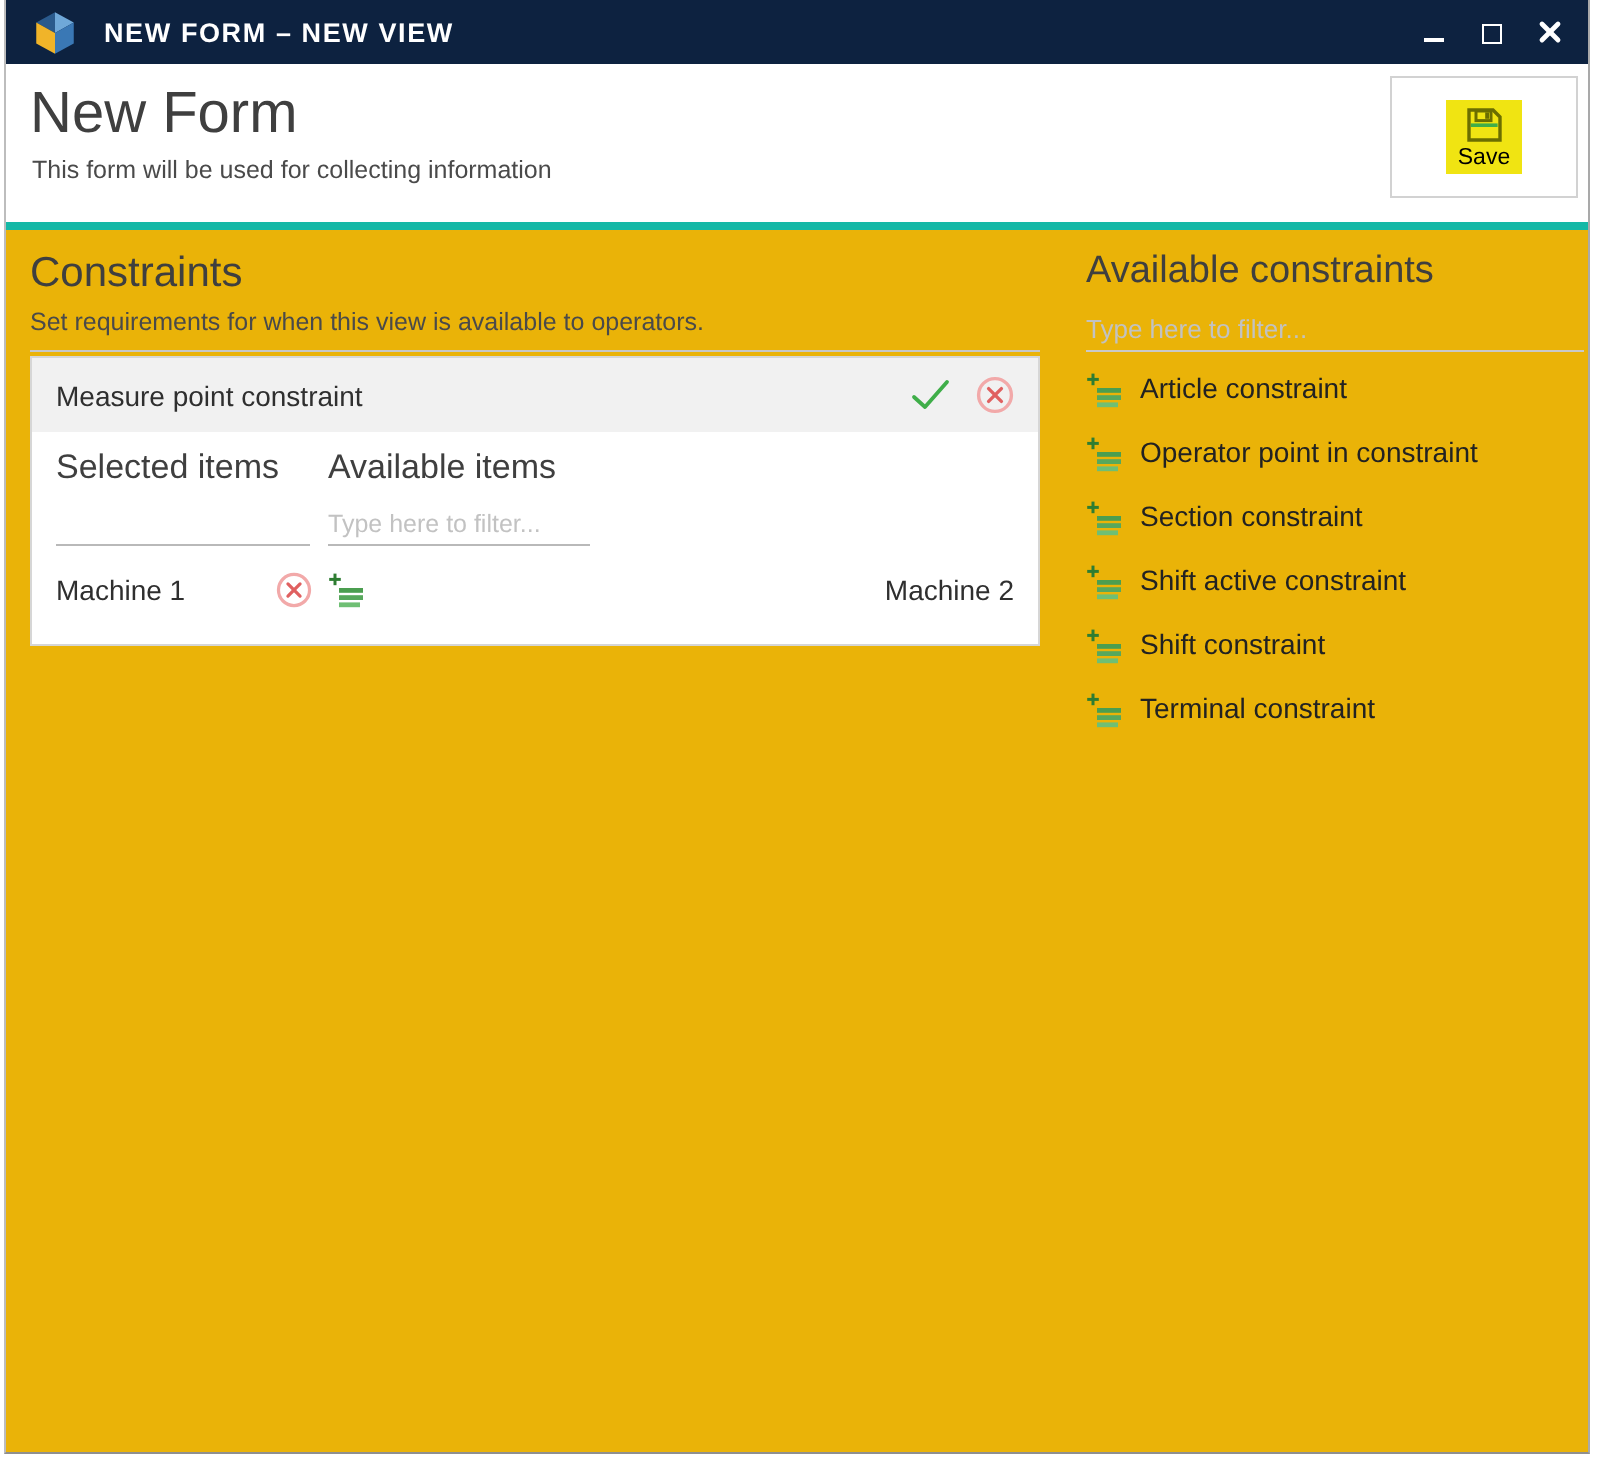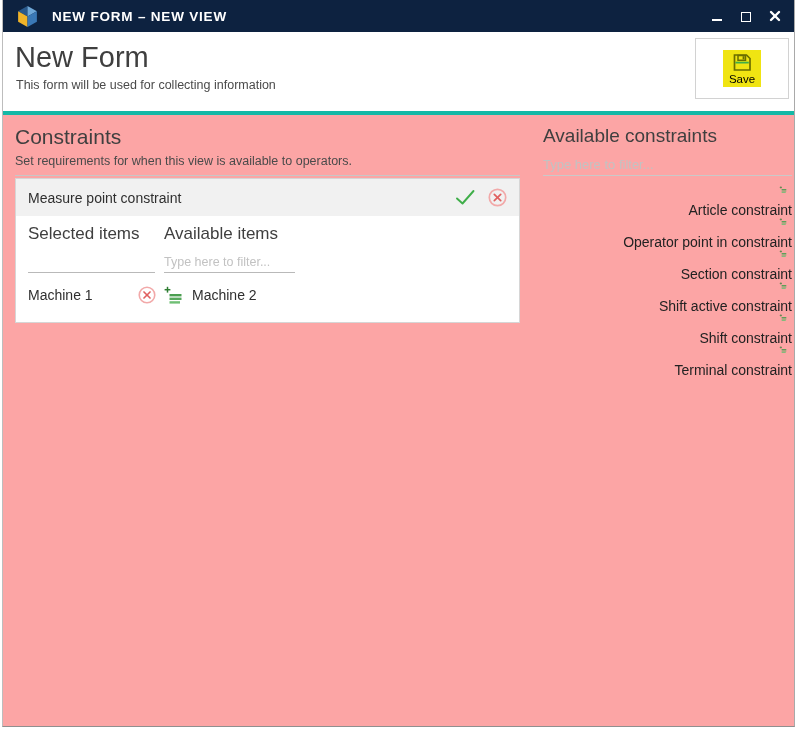--- a/index.html
+++ b/index.html
@@ -1,19 +1,19 @@
 <!DOCTYPE html>
 <html><head>
 <meta charset="utf-8">
 <style>
   * { box-sizing: border-box; margin: 0; padding: 0; }
   html,body { width:800px; height:732px; background:#ffffff; font-family:"Liberation Sans", sans-serif; overflow:hidden; }
 
   .window { position:absolute; left:2px; top:0; width:793px; height:727px;
-            background:#fca5a5; border-left:1px solid #bdbdbd; border-right:1px solid #a9a9a9;
+            background:#eab308; border-left:1px solid #bdbdbd; border-right:1px solid #a9a9a9;
             border-bottom:1px solid #8f8f8f; }
 
   
   .titlebar { height:32px; background:#0d2240; display:flex; align-items:center; padding:0 12px; }
   .logo { width:25px; height:25px; display:block; }
   .title-text { margin-left:12px; color:#ffffff; font-size:13.5px; font-weight:bold;
                 letter-spacing:0.8px; }
   .win-controls { margin-left:auto; display:flex; align-items:center; gap:15px; }
   .win-btn { width:14px; height:14px; display:flex; align-items:flex-end; justify-content:center; cursor:default; }
   .min-glyph { width:10px; height:2px; background:#ffffff; margin-bottom:2px; }
@@ -43,31 +43,31 @@
 
   .panel-body { padding:8px 12px 18px; display:flex; }
   .sel-col { width:136px; }
   .avail-col { flex:1; }
   .col-heading { font-size:17px; font-weight:300; color:#3f3f3f; }
   .filter-input { display:block; border:none; border-bottom:1px solid #b9b9b9; outline:none;
                   font-family:inherit; font-size:12.5px; color:#333; height:21px; background:transparent; }
   .filter-input::placeholder { color:#c2c2c2; }
   .sel-col .filter-input { width:127px; margin-top:8px; }
   .avail-col .filter-input { width:131px; margin-top:8px; }
-  .item-row { margin-top:13px; display:flex; align-items:center; font-size:14px; color:#2f2f2f; }
+  .item-row { margin-top:13px; display:flex; align-items:center; font-size:14px; color:#2f2f2f;justify-content:space-between; }
   .sel-col .item-row { width:132px; }
   .item-label { flex:0 0 auto; }
   .sel-col .icon-btn { margin-left:auto; margin-right:4px; }
   .avail-col .item-row { gap:10px; }
 
   .right-col { position:absolute; left:540px; top:10px; width:249px; }
   .right-col .section-heading { font-size:19px; }
   .right-filter { width:100%; margin-top:6px; font-size:13px; height:23px; border-bottom:1px solid #c9c9c9; }
   .ac-list { list-style:none; margin-top:10px; }
-  .ac-item { display:flex; align-items:flex-end; gap:9px; height:32px; font-size:14px; color:#222; cursor:pointer;flex-direction:column; }
+  .ac-item { display:flex; align-items:flex-start; gap:9px; height:32px; font-size:14px; color:#222; cursor:pointer; }
 </style>
 </head>
 <body>
 
 <div class="window">
 
   <div class="titlebar">
     <svg class="logo" viewBox="0 0 24 24">
       <polygon points="12,2 12,12 3,7" fill="#2a5a8c"></polygon>
       <polygon points="12,2 21,7 12,12" fill="#6fa8d8"></polygon>

